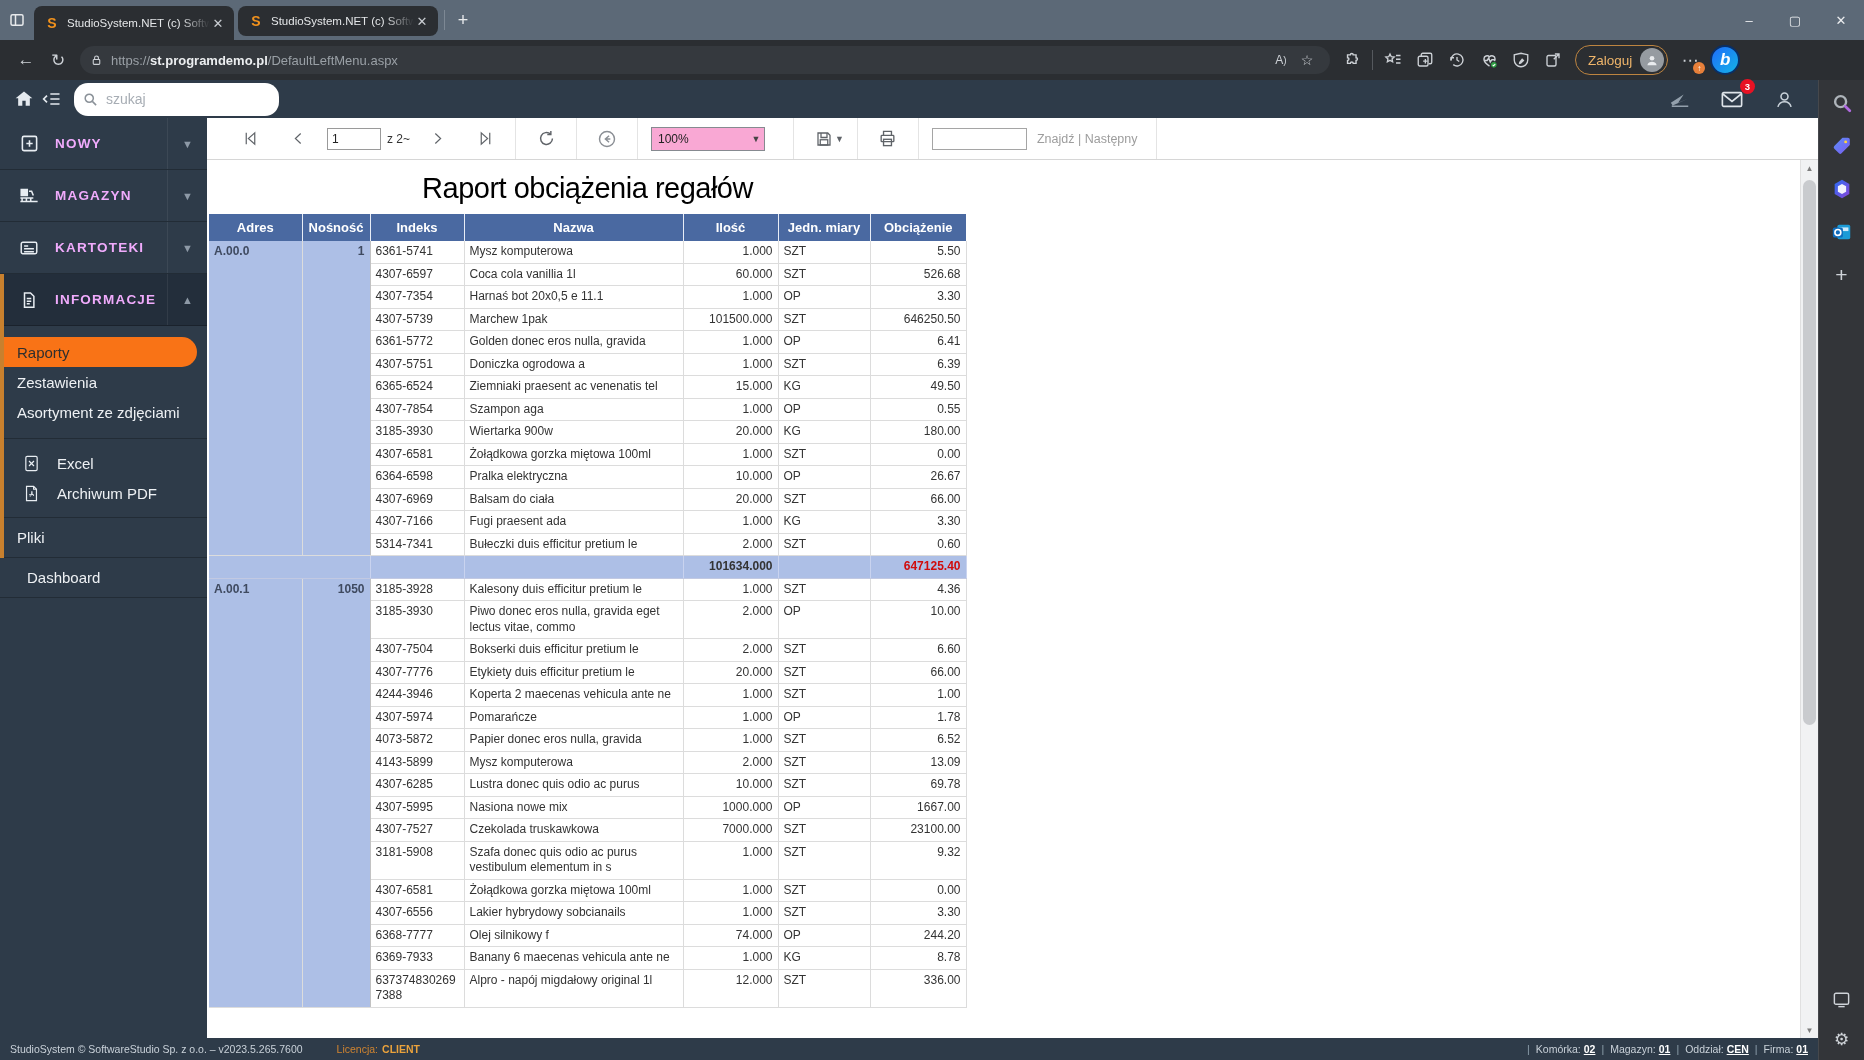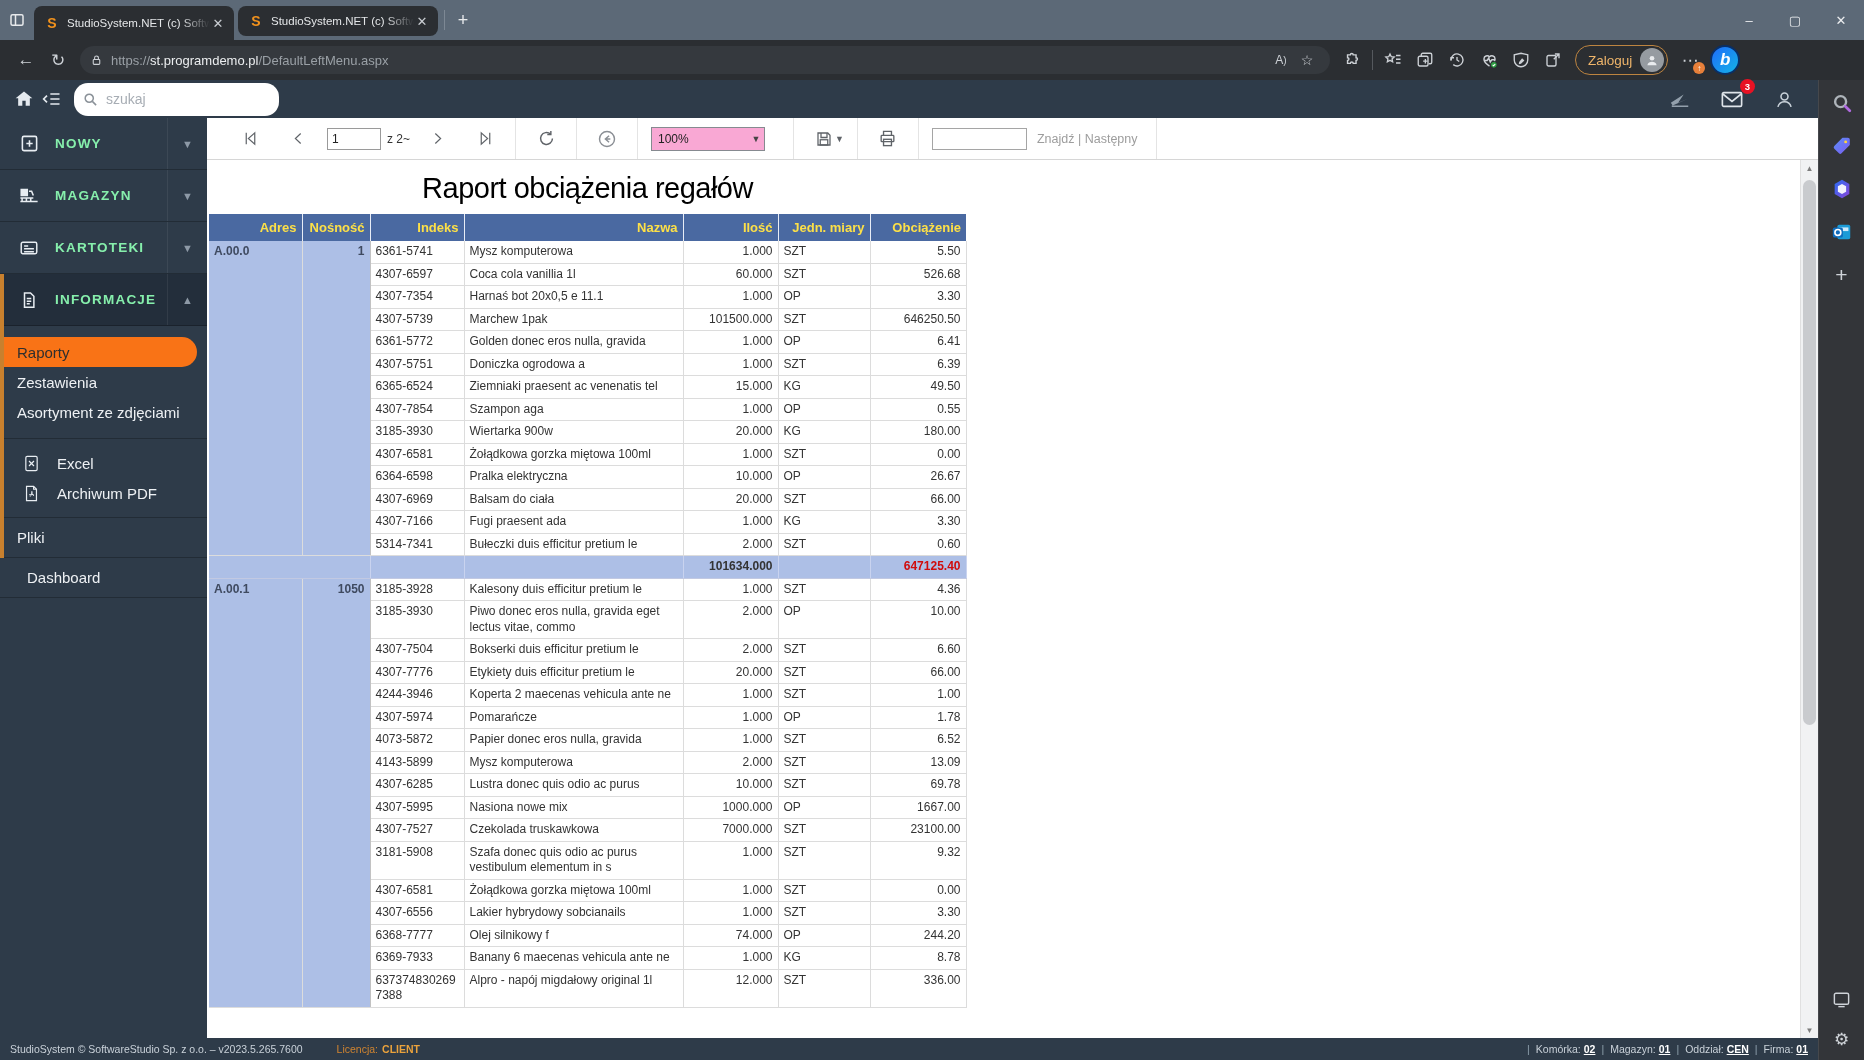--- a/index.html
+++ b/index.html
@@ -22,21 +22,21 @@
   .new-tab{width:28px;height:28px;margin-bottom:6px;display:flex;align-items:center;justify-content:center;color:#e8eaec;font-size:18px;}
   .win-controls{position:absolute;right:0;top:0;height:40px;display:flex;}
   .win-btn{width:46px;height:40px;display:flex;align-items:center;justify-content:center;color:#eceef0;font-size:13px;}
 
   
   .navbar{height:40px;background:#2b2e32;display:flex;align-items:center;padding:0 8px 0 10px;flex:0 0 auto;}
   .nav-btn{width:32px;height:32px;display:flex;align-items:center;justify-content:center;color:#cdd1d6;font-size:17px;flex:0 0 auto;}
   .url-pill{flex:1;max-width:1250px;height:28px;background:#35393e;border-radius:14px;display:flex;align-items:center;
             padding:0 10px;margin:0 6px;color:#9aa0a6;font-size:13px;}
   .url-text{flex:1;margin-left:8px;white-space:nowrap;overflow:hidden;}
-  .url-host{color:#eceef0;font-weight:normal;}
+  .url-host{color:#eceef0;font-weight:bold;}
   .pill-icon{width:26px;height:26px;display:flex;align-items:center;justify-content:center;color:#cdd1d6;font-size:14px;flex:0 0 auto;}
   .login-pill{height:30px;border:1px solid #bd8440;border-radius:16px;display:flex;align-items:center;
               padding:2px 3px 2px 12px;margin:0 6px;color:#efb56a;font-size:13.5px;gap:8px;flex:0 0 auto;}
   .login-avatar{width:24px;height:24px;border-radius:50%;background:#969ba1;display:flex;align-items:center;justify-content:center;}
   .more-btn{position:relative;}
   .more-badge{position:absolute;right:1px;bottom:2px;width:12px;height:12px;border-radius:50%;background:#e8803a;
               color:#fff;font-size:8px;display:flex;align-items:center;justify-content:center;}
   .bing-btn{width:30px;height:30px;border-radius:50%;margin-left:4px;
             background:linear-gradient(135deg,#1f6cf9,#14b3e8);display:flex;align-items:center;justify-content:center;
             color:#fff;font-weight:bold;font-size:17px;font-style:italic;border:2px solid #0a2f66;flex:0 0 auto;}
@@ -54,21 +54,21 @@
   .mail-wrap{position:relative;}
   .mail-badge{position:absolute;top:-6px;right:-9px;min-width:15px;height:15px;border-radius:8px;background:#e81224;
               color:#fff;font-size:9.5px;font-weight:bold;display:flex;align-items:center;justify-content:center;padding:0 3px;}
 
   .app-body{flex:1;display:flex;min-height:0;}
 
   
   .sidebar{width:207px;background:#2e3b49;color:#eef1f4;flex:0 0 auto;overflow:hidden;}
   .menu-item{height:52px;display:flex;align-items:center;padding-left:17px;border-bottom:1px solid rgba(0,0,0,.25);position:relative;}
   .mi-icon{width:24px;display:flex;justify-content:center;flex:0 0 auto;}
-  .mi-label{margin-left:14px;font-size:13.5px;font-weight:bold;letter-spacing:1.2px;color:#86efac;}
+  .mi-label{margin-left:14px;font-size:13.5px;font-weight:bold;letter-spacing:1.2px;color:#f0abfc;}
   .mi-chevron{position:absolute;right:0;top:0;width:40px;height:100%;display:flex;align-items:center;justify-content:center;
               color:#8d99a6;font-size:11px;border-left:1px solid rgba(255,255,255,.07);}
   .orange-section{border-left:4px solid #c8802e;}
   .orange-section .menu-item{padding-left:13px;background:#232e3b;}
   .submenu{padding:11px 0;border-bottom:1px solid rgba(0,0,0,.25);}
   .sub-item{height:30px;display:flex;align-items:center;padding-left:13px;font-size:15px;color:#eef1f4;}
   .sub-item.selected{background:#f97316;color:#2e2e2e;border-radius:0 15px 15px 0;margin-right:10px;}
   .file-tools{padding:9px 0;border-bottom:1px solid rgba(0,0,0,.25);}
   .tool-item{height:30px;display:flex;align-items:center;padding-left:18px;font-size:15px;color:#eef1f4;gap:17px;}
   .plain-item{height:40px;display:flex;align-items:center;padding-left:13px;font-size:15px;color:#eef1f4;
@@ -89,21 +89,21 @@
   .zoom-caret{margin-left:auto;width:16px;height:100%;display:flex;align-items:center;justify-content:center;
               color:#444;font-size:9px;}
   .save-caret{font-size:9px;color:#5f6368;margin-left:-6px;}
   .find-box{width:95px;height:22px;border:1px solid #a5a5a5;margin-right:10px;font-size:12px;padding:0 4px;
             font-family:"Liberation Sans",sans-serif;}
   .find-labels{font-size:12.5px;color:#9d9d9d;white-space:nowrap;}
 
   .rv-content{flex:1;overflow:hidden;padding:8px 0 12px 2px;position:relative;}
   .report-title{width:757px;text-align:center;font-size:29px;letter-spacing:-0.5px;color:#000;margin:4px 0 9px 0;}
   table.report{border-collapse:collapse;width:757px;font-size:12px;color:#333;table-layout:fixed;}
-  table.report th{background:#4a69a1;color:#fde047;font-size:13px;text-align:right;padding:6px 5px;
+  table.report th{background:#4a69a1;color:#ffffff;font-size:13px;text-align:center;padding:6px 5px;
                   border-right:1px solid #e8edf6;white-space:nowrap;overflow:hidden;}
   table.report th:last-child{border-right:none;}
   table.report td{padding:3px 5px;border-bottom:1px solid #dcdcdc;border-right:1px solid #dcdcdc;
                   vertical-align:top;line-height:15.5px;overflow:hidden;}
   td.gcell{background:#adbfe6;border-bottom:none;border-right:1px solid #c9d3ef;font-weight:bold;color:#3f4a60;}
   td.gcell.gnum{text-align:right;border-right:1px solid #c2c2c2;}
   td.idx{word-break:break-all;}
   td.num{text-align:right;}
   tr.total-row td{background:#adbfe6;border-right:1px solid #c9d3ef;border-bottom:1px solid #c2c9e2;}
   tr.total-row td.tnum{font-weight:bold;color:#333;text-align:right;}

